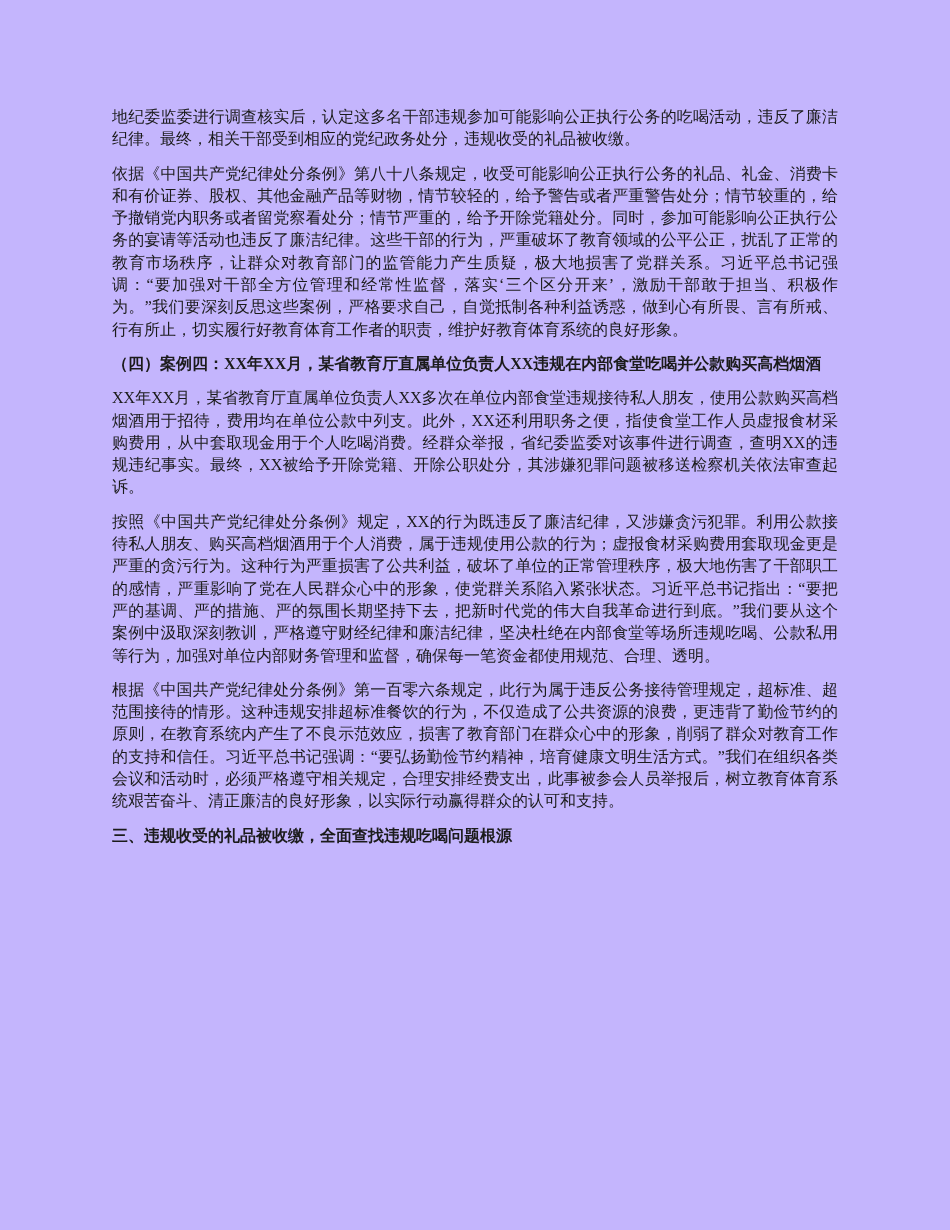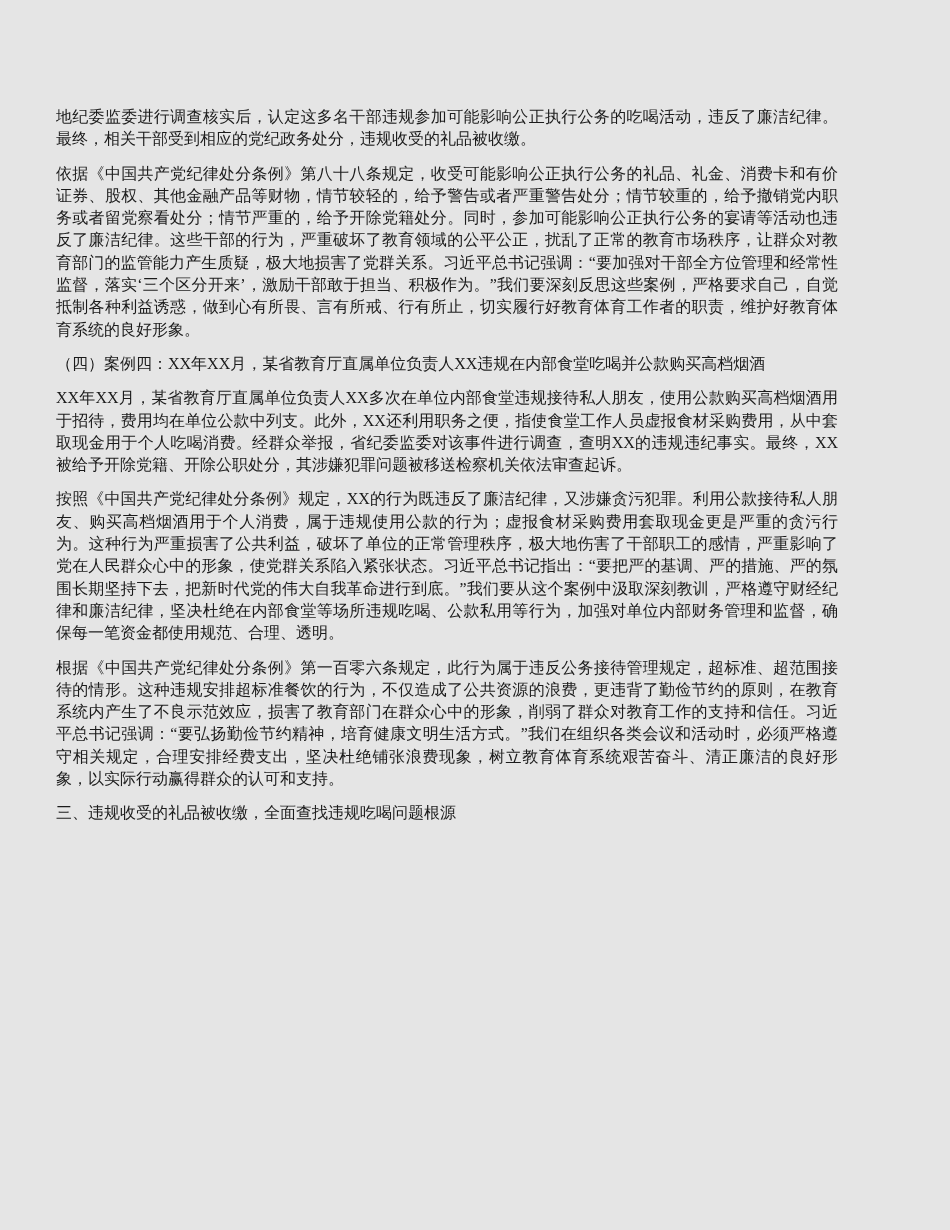--- a/index.html
+++ b/index.html
@@ -9,41 +9,41 @@
   }
   body {
     width: 950px;
     height: 1230px;
     overflow: hidden;
   }
   .page {
     box-sizing: border-box;
     width: 950px;
     height: 1230px;
-    padding: 106px 112px 40px 56px;
-    background: #e5e5e5;
+    padding: 106px 112px 40px 112px;
+    background: #c4b5fd;
     color: #1b1b1b;
     font-family: "Liberation Serif", "DejaVu Serif", serif;
     font-size: 16px;
     line-height: 22.3px;
   }
   .page p {
     margin: 0 0 12px 0;
     text-align: justify;
     text-justify: inter-ideograph;
   }
   .page p.heading {
     
-    font-weight: normal;
+    font-weight: bold;
   }
 </style>
 </head>
 <body>
 
 <div class="page">
   <p>地纪委监委进行调查核实后，认定这多名干部违规参加可能影响公正执行公务的吃喝活动，违反了廉洁纪律。最终，相关干部受到相应的党纪政务处分，违规收受的礼品被收缴。</p>
   <p>依据《中国共产党纪律处分条例》第八十八条规定，收受可能影响公正执行公务的礼品、礼金、消费卡和有价证券、股权、其他金融产品等财物，情节较轻的，给予警告或者严重警告处分；情节较重的，给予撤销党内职务或者留党察看处分；情节严重的，给予开除党籍处分。同时，参加可能影响公正执行公务的宴请等活动也违反了廉洁纪律。这些干部的行为，严重破坏了教育领域的公平公正，扰乱了正常的教育市场秩序，让群众对教育部门的监管能力产生质疑，极大地损害了党群关系。习近平总书记强调：“要加强对干部全方位管理和经常性监督，落实‘三个区分开来’，激励干部敢于担当、积极作为。”我们要深刻反思这些案例，严格要求自己，自觉抵制各种利益诱惑，做到心有所畏、言有所戒、行有所止，切实履行好教育体育工作者的职责，维护好教育体育系统的良好形象。</p>
   <p class="heading">（四）案例四：XX年XX月，某省教育厅直属单位负责人XX违规在内部食堂吃喝并公款购买高档烟酒</p>
   <p>XX年XX月，某省教育厅直属单位负责人XX多次在单位内部食堂违规接待私人朋友，使用公款购买高档烟酒用于招待，费用均在单位公款中列支。此外，XX还利用职务之便，指使食堂工作人员虚报食材采购费用，从中套取现金用于个人吃喝消费。经群众举报，省纪委监委对该事件进行调查，查明XX的违规违纪事实。最终，XX被给予开除党籍、开除公职处分，其涉嫌犯罪问题被移送检察机关依法审查起诉。</p>
   <p>按照《中国共产党纪律处分条例》规定，XX的行为既违反了廉洁纪律，又涉嫌贪污犯罪。利用公款接待私人朋友、购买高档烟酒用于个人消费，属于违规使用公款的行为；虚报食材采购费用套取现金更是严重的贪污行为。这种行为严重损害了公共利益，破坏了单位的正常管理秩序，极大地伤害了干部职工的感情，严重影响了党在人民群众心中的形象，使党群关系陷入紧张状态。习近平总书记指出：“要把严的基调、严的措施、严的氛围长期坚持下去，把新时代党的伟大自我革命进行到底。”我们要从这个案例中汲取深刻教训，严格遵守财经纪律和廉洁纪律，坚决杜绝在内部食堂等场所违规吃喝、公款私用等行为，加强对单位内部财务管理和监督，确保每一笔资金都使用规范、合理、透明。</p>
-  <p>根据《中国共产党纪律处分条例》第一百零六条规定，此行为属于违反公务接待管理规定，超标准、超范围接待的情形。这种违规安排超标准餐饮的行为，不仅造成了公共资源的浪费，更违背了勤俭节约的原则，在教育系统内产生了不良示范效应，损害了教育部门在群众心中的形象，削弱了群众对教育工作的支持和信任。习近平总书记强调：“要弘扬勤俭节约精神，培育健康文明生活方式。”我们在组织各类会议和活动时，必须严格遵守相关规定，合理安排经费支出，坚决杜绝铺张浪费现象，树立教育体育系统艰苦奋斗、清正廉洁的良好形象，以实际行动赢得群众的认可和支持。</p>
+  <p>根据《中国共产党纪律处分条例》第一百零六条规定，此行为属于违反公务接待管理规定，超标准、超范围接待的情形。这种违规安排超标准餐饮的行为，不仅造成了公共资源的浪费，更违背了勤俭节约的原则，在教育系统内产生了不良示范效应，损害了教育部门在群众心中的形象，削弱了群众对教育工作的支持和信任。习近平总书记强调：“要弘扬勤俭节约精神，培育健康文明生活方式。”我们在组织各类会议和活动时，必须严格遵守相关规定，合理安排经费支出，此事被参会人员举报后，树立教育体育系统艰苦奋斗、清正廉洁的良好形象，以实际行动赢得群众的认可和支持。</p>
   <p class="heading">三、违规收受的礼品被收缴，全面查找违规吃喝问题根源</p>
 </div>
 
 </body></html>

